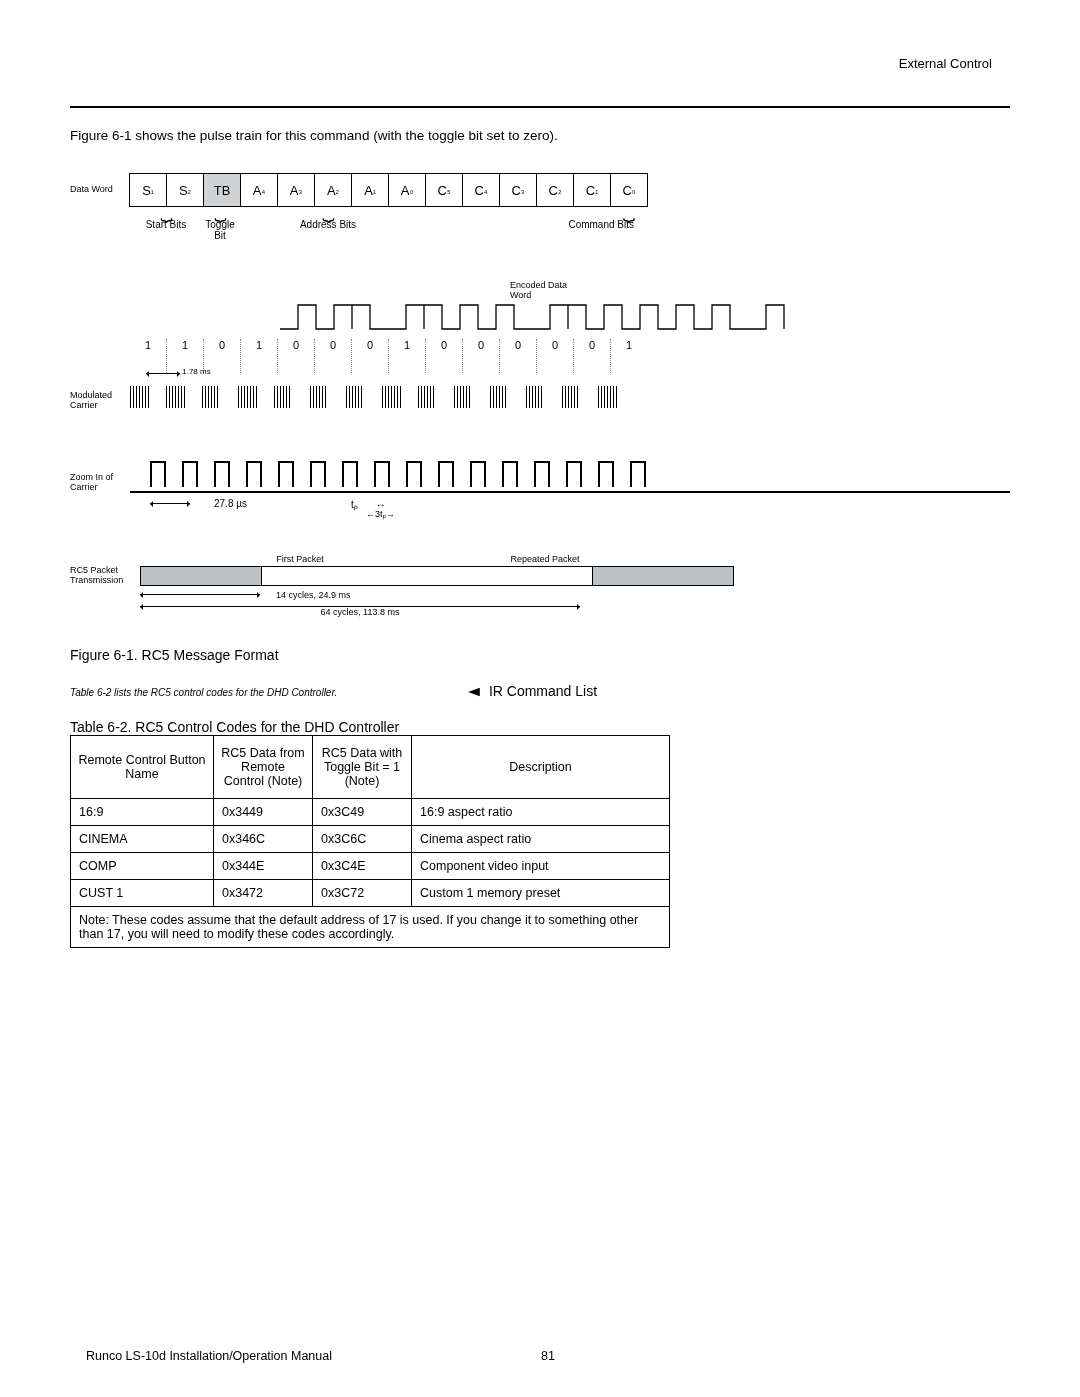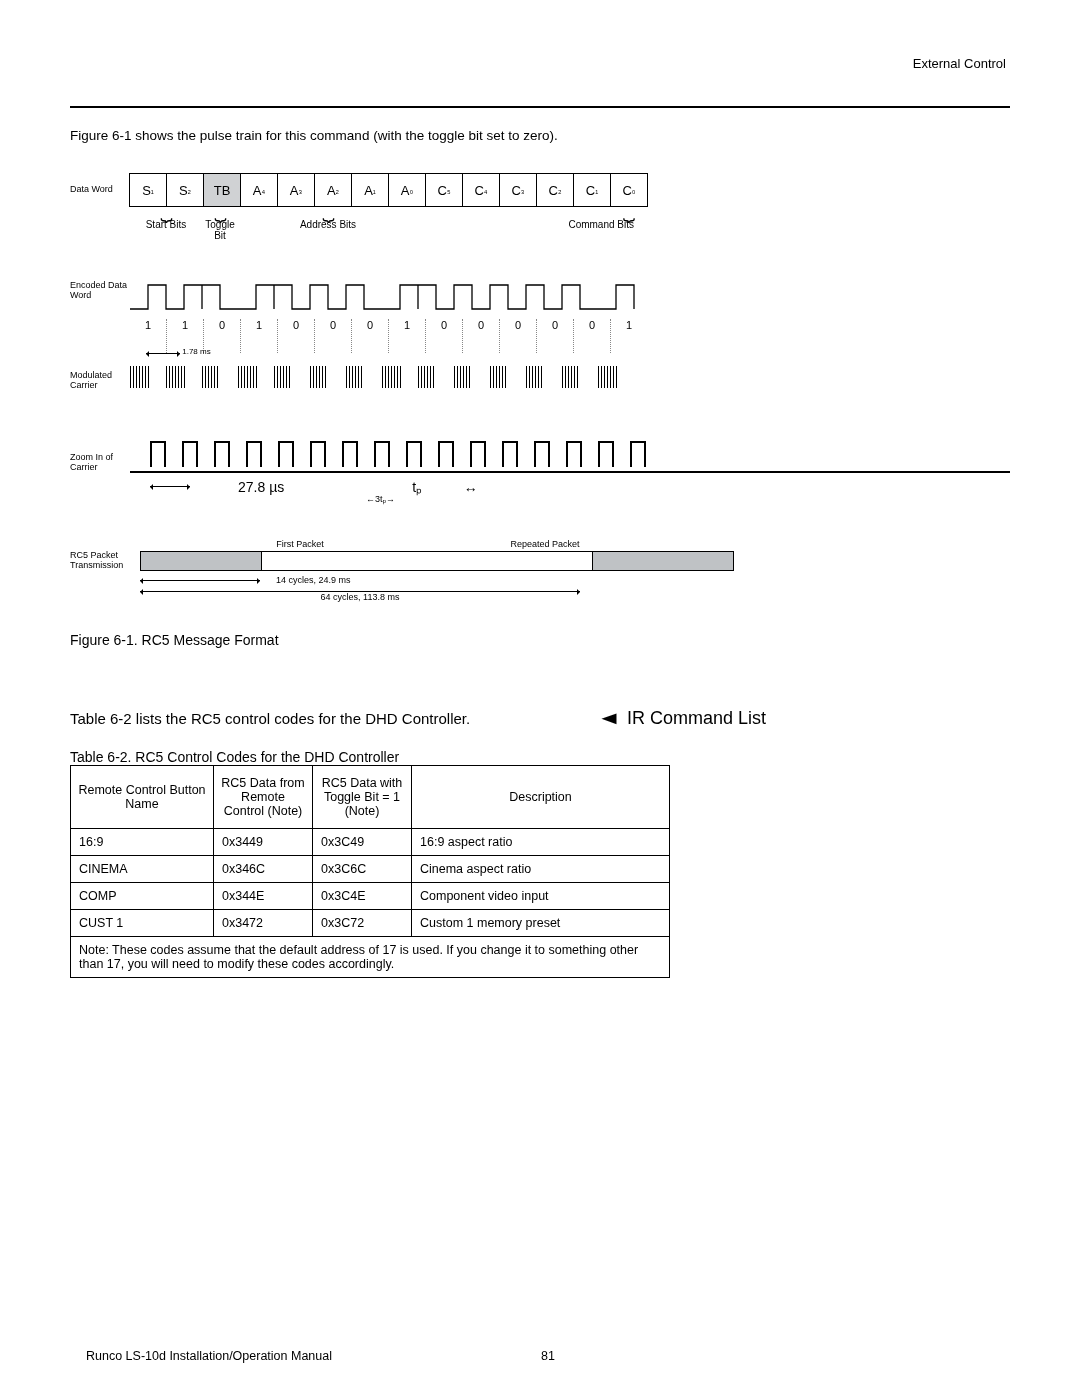--- a/index.html
+++ b/index.html
@@ -13,21 +13,21 @@
   .page {
     width: 1080px;
     height: 1397px;
     position: relative;
     box-sizing: border-box;
     padding: 50px 70px 30px 70px;
   }
   .header-right {
     position: absolute;
     top: 56px;
-    right: 74px;
+    right: 88px;
     font-size: 13px;
   }
   .hr {
     border: none;
     border-top: 2px solid #000;
     margin: 56px 0 20px 0;
   }
   .intro {
     margin: 0 0 30px 0;
     font-size: 13.5px;
@@ -99,21 +99,23 @@
   }
   .g-start { width:72px; }
   .g-toggle { width:36px; }
   .g-addr { width:180px; }
   .g-cmd { width:216px;text-align:right; }
   .glabel { padding-top:8px; }
 
   
   .wave-row {
     display:flex;
+    align-items:center;
     margin-top:10px;
+    flex-direction:column;
   }
   .wave-label { width:60px; font-size:9px; line-height:1.1;}
   .bits-row {
     display:flex;
     margin-left:60px;
     font-size:11px;
     height:34px;
     margin-top: 4px;
   }
   .bits-row .b { width:36px; text-align:center; border-left:1px dotted #888;}
@@ -150,21 +152,21 @@
     gap:16px;
     padding-left:20px;
   }
   .zpulse {
     width:12px;
     height:24px;
     border:2px solid #000;
     border-bottom:none;
     margin-bottom:-2px;
   }
-  .zoom-meas { margin-left:80px; font-size:14px; display:flex; gap:48px; margin-top:4px; align-items:center;}
+  .zoom-meas { margin-left:80px; font-size:10px; display:flex; gap:24px; margin-top:4px; align-items:center;}
   .zoom-meas .arrowline { width:40px;}
 
   
   .pkt-block { margin-top:34px; font-size:9px;}
   .pkt-labels { display:flex; margin-left:70px; margin-bottom:2px;}
   .pkt-labels .fp { width:320px; text-align:center;}
   .pkt-labels .rp { width:150px; text-align:center; margin-left:10px;}
   .pkt-row { display:flex; align-items:center;}
   .pkt-name{ width:70px; line-height:1.1;}
   .pkt-bars { display:flex; border:1px solid #000; height:18px;}
@@ -347,22 +349,22 @@
           <span class="arrowline b"></span>
         </div>
         <div style="text-align:center; width:440px;">64 cycles,  113.8 ms</div>
       </div>
     </div>
   </div>
 
   <div class="figcap">Figure 6-1. RC5 Message Format</div>
 
   <div class="side-by">
-    <span style="font-size:15px;">Table 6-2 lists the RC5 control codes for the DHD Controller.</span>
-    <span style="font-size:18px;margin-top:40px;">
+    <span style="font-size:10px;font-style:italic;">Table 6-2 lists the RC5 control codes for the DHD Controller.</span>
+    <span style="font-size:14px;">
       <span class="arrow-left-glyph">◄</span>
       <span>IR Command List</span>
     </span>
   </div>
 
   <div class="tabletitle">Table 6-2. RC5 Control Codes for the DHD Controller</div>
 
   <table class="codes">
     <thead>
       <tr>

